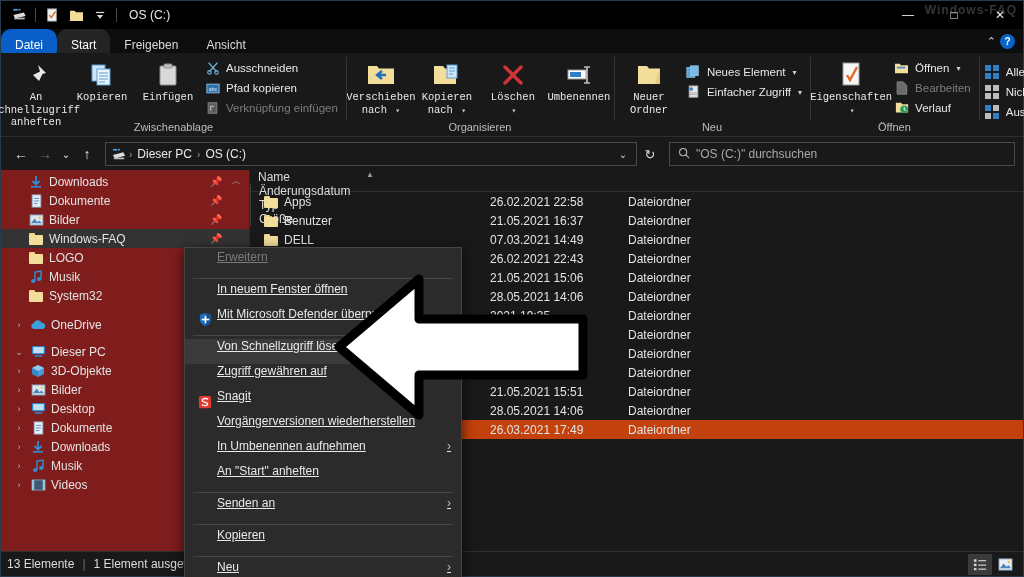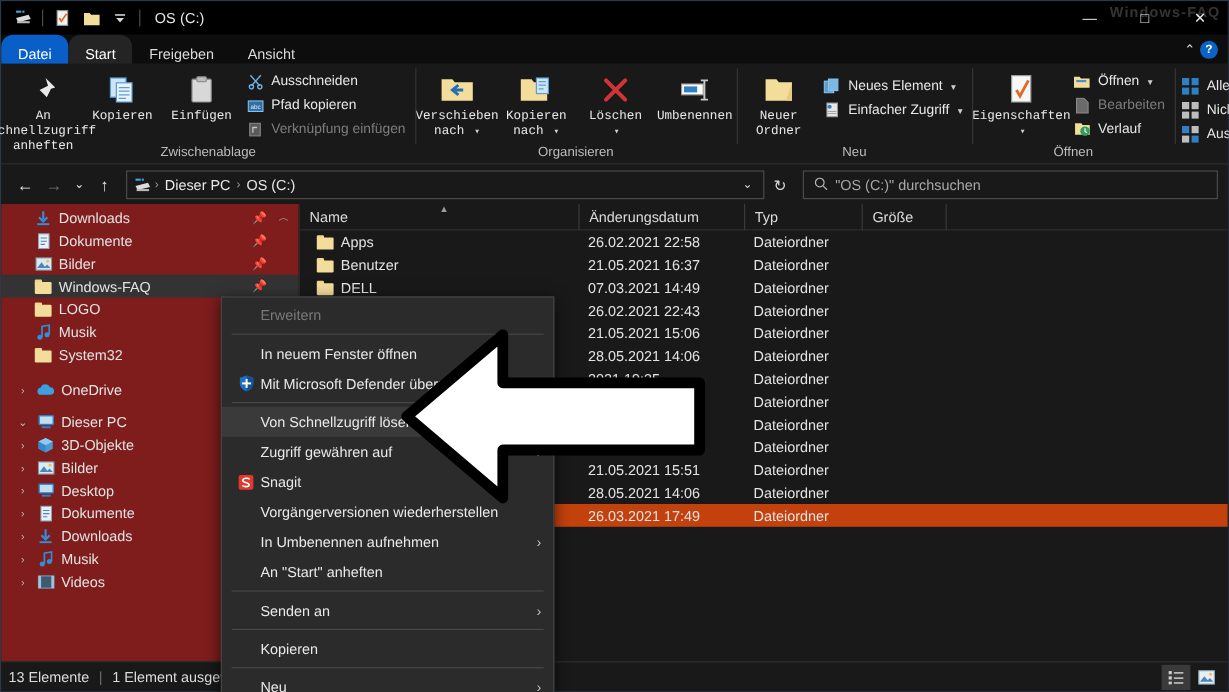--- a/index.html
+++ b/index.html
@@ -151,21 +151,21 @@
   .navitem .ico { width: 22px; display: flex; align-items: center; justify-content: center; flex: 0 0 22px; }
   .navitem .pin { position: absolute; right: 26px; color: #c8c8c8; font-size: 10px; }
   .navitem .lbl { padding-left: 2px; }
   .indent1 { padding-left: 10px; }
   .indent2 { padding-left: 24px; }
 
   
   .filepane { flex: 1; background: #191919; position: relative; border-left: 1px solid #2a2a2a; }
   .colheader {
     display: flex; height: 22px; 
-    border-bottom: 1px solid #2f2f2f; font-size: 12px; color: #dcdcdc;
+    border-bottom: 1px solid #2f2f2f; font-size: 12px; color: #dcdcdc; flex-direction: column;
   }
   .colheader .ch { padding-left: 8px; border-left: 1px solid #3a3a3a; height: 22px; display:flex; align-items:center; position: relative; }
   .colheader .ch:first-child { border-left: none; }
   .ch-sortmark { position: absolute; left: 50%; top: 0px; color: #9a9a9a; font-size: 8px; }
   .c-name { width: 232px; }
   .c-date { width: 138px; }
   .c-type { width: 98px; }
   .c-size { width: 70px; }
   .rows { position: relative; }
   .frow {
@@ -178,22 +178,22 @@
   
   .ctxmenu {
     position: absolute; left: 183px; top: 246px;
     width: 278px; background: #2b2b2b;
     border: 1px solid #454545;
     padding: 2px 0 3px 0;
     box-shadow: 0 3px 12px rgba(0,0,0,.65);
     z-index: 40; font-size: 12px;
   }
   .ctxitem {
-    display: flex; align-items: center; height: 25px;
-    padding: 0 10px 0 8px; color: #e9e9e9; position: relative;
+    display: flex; height: 25px;
+    padding: 0 10px 0 8px; color: #e9e9e9; position: relative; text-decoration: underline;
   }
   .ctxitem .ico { width: 24px; display: flex; align-items: center; justify-content: center; flex: 0 0 24px; }
   .ctxitem .txt { flex: 1; }
   .ctxitem .sub { color: #bdbdbd; font-size: 12px; }
   .ctxitem.disabled { color: #7a7a7a; }
   .ctxitem.hover { background: #3a3a3a; }
   .ctxsep { height: 1px; background: #474747; margin: 3px 8px; }
 
   
   .bigarrow { position: absolute; left: 330px; top: 268px; z-index: 60; pointer-events: none; }

